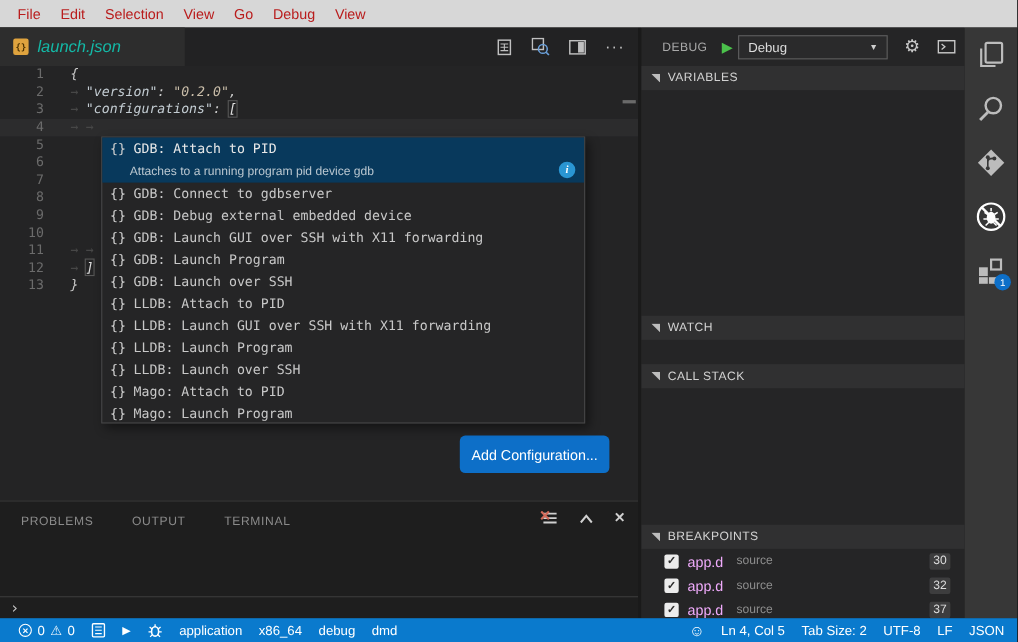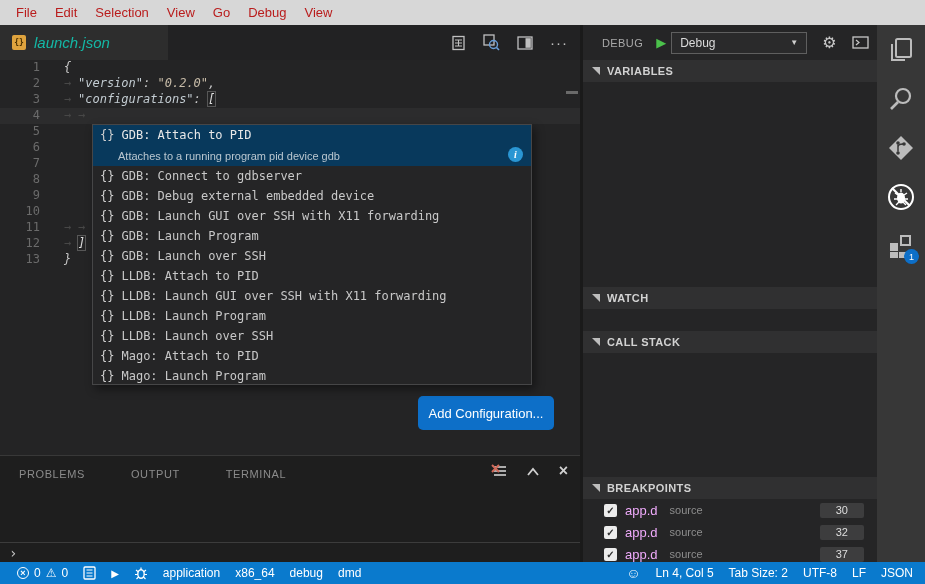--- a/index.html
+++ b/index.html
@@ -67,46 +67,46 @@
                 border-radius: 5px; color: #fff; font-size: 13px; display: flex; align-items: center; justify-content: center;
                 z-index: 5; border: none; font-family: "Liberation Sans", sans-serif; }
 
   
   .sash { position: absolute; top: 25px; left: 580px; width: 3px; height: 537px; background: #1a1a1a; }
 
   
   .sidebar { position: absolute; top: 60px; left: 583px; width: 294px; height: 502px; background: #252526; overflow: hidden; }
   .section-header { height: 22px; background: #303031; display: flex; align-items: center; padding-left: 9px; gap: 7px; }
   .twistie { width: 8px; height: 8px; background: #bdbdbd; clip-path: polygon(0 0, 100% 0, 100% 100%); flex: none; }
-  .section-title { font-size: 11px; font-weight: bold; color: #d2d2d2; letter-spacing: .4px; }
+  .section-title { font-size: 11px; font-weight: normal; color: #d2d2d2; letter-spacing: .4px; }
   .sec-body-variables { height: 205px; }
   .sec-body-watch { height: 22px; }
   .sec-body-callstack { height: 124px; }
   .bp-row { height: 22px; display: flex; align-items: center; padding-left: 21px; position: relative; }
   .bp-check { width: 13px; height: 13px; background: #ececec; border-radius: 2px; color: #2d2d2d;
               font-size: 10px; font-weight: bold; line-height: 13px; text-align: center; flex: none; }
   .bp-check.checked::after { content: "✓"; }
   .bp-file { margin-left: 8px; font-size: 13px; color: #f0abfc; }
   .bp-type { margin-left: 12px; font-size: 11px; color: #8d8d8d; }
   .bp-line { position: absolute; right: 13px; min-width: 19px; height: 15px; background: #3d3d3e; border-radius: 2px;
-             color: #dedede; font-size: 11px; display: flex; align-items: center; justify-content: center; padding: 0 16px; }
+             color: #dedede; font-size: 11px; display: flex; align-items: center; justify-content: center; padding: 0 3px; }
 
   
   .activitybar { position: absolute; top: 25px; left: 877px; width: 48px; height: 537px; background: #373737;
                  display: flex; flex-direction: column; align-items: center; }
   .ab-icon { width: 48px; height: 49px; display: flex; align-items: center; justify-content: center;
              position: relative; color: #bcbcbc; }
   .ab-icon.active { color: #ffffff; }
   .ab-badge { position: absolute; right: 6px; bottom: 6px; width: 15px; height: 15px; border-radius: 50%;
               background: var(--accent-blue); color: #fff; font-size: 9px; display: flex; align-items: center; justify-content: center; }
 
   
   .panel { position: absolute; top: 455px; left: 0; width: 580px; height: 107px; background: #1e1e1e;
            border-top: 1px solid #383838; }
-  .panel-tabs { display: flex; align-items: center; height: 34px; padding-left: 18px; gap: 44px; }
+  .panel-tabs { display: flex; align-items: center; height: 34px; padding-left: 18px; gap: 33px; }
   .panel-tab { font-size: 11px; letter-spacing: .6px; color: #8b8b8b; padding: 5px 1px 3px; }
   .panel-tab.active { color: #e7e7e7; border-bottom: 1px solid #c9c9c9; }
   .panel-actions { position: absolute; top: 8px; right: 12px; display: flex; gap: 19px; align-items: center; }
   .pa-icon { color: #d0d0d0; display: flex; align-items: center; }
   .pa-close { color: #d0d0d0; font-size: 16px; font-weight: bold; line-height: 12px; }
   .panel-input { position: absolute; left: 0; bottom: 0; width: 100%; height: 20px; border-top: 1px solid #3c3c3c;
                  display: flex; align-items: center; padding-left: 9px; }
   .prompt { color: #c5c5c5; font: 14px "DejaVu Sans Mono", monospace; }
 
   

